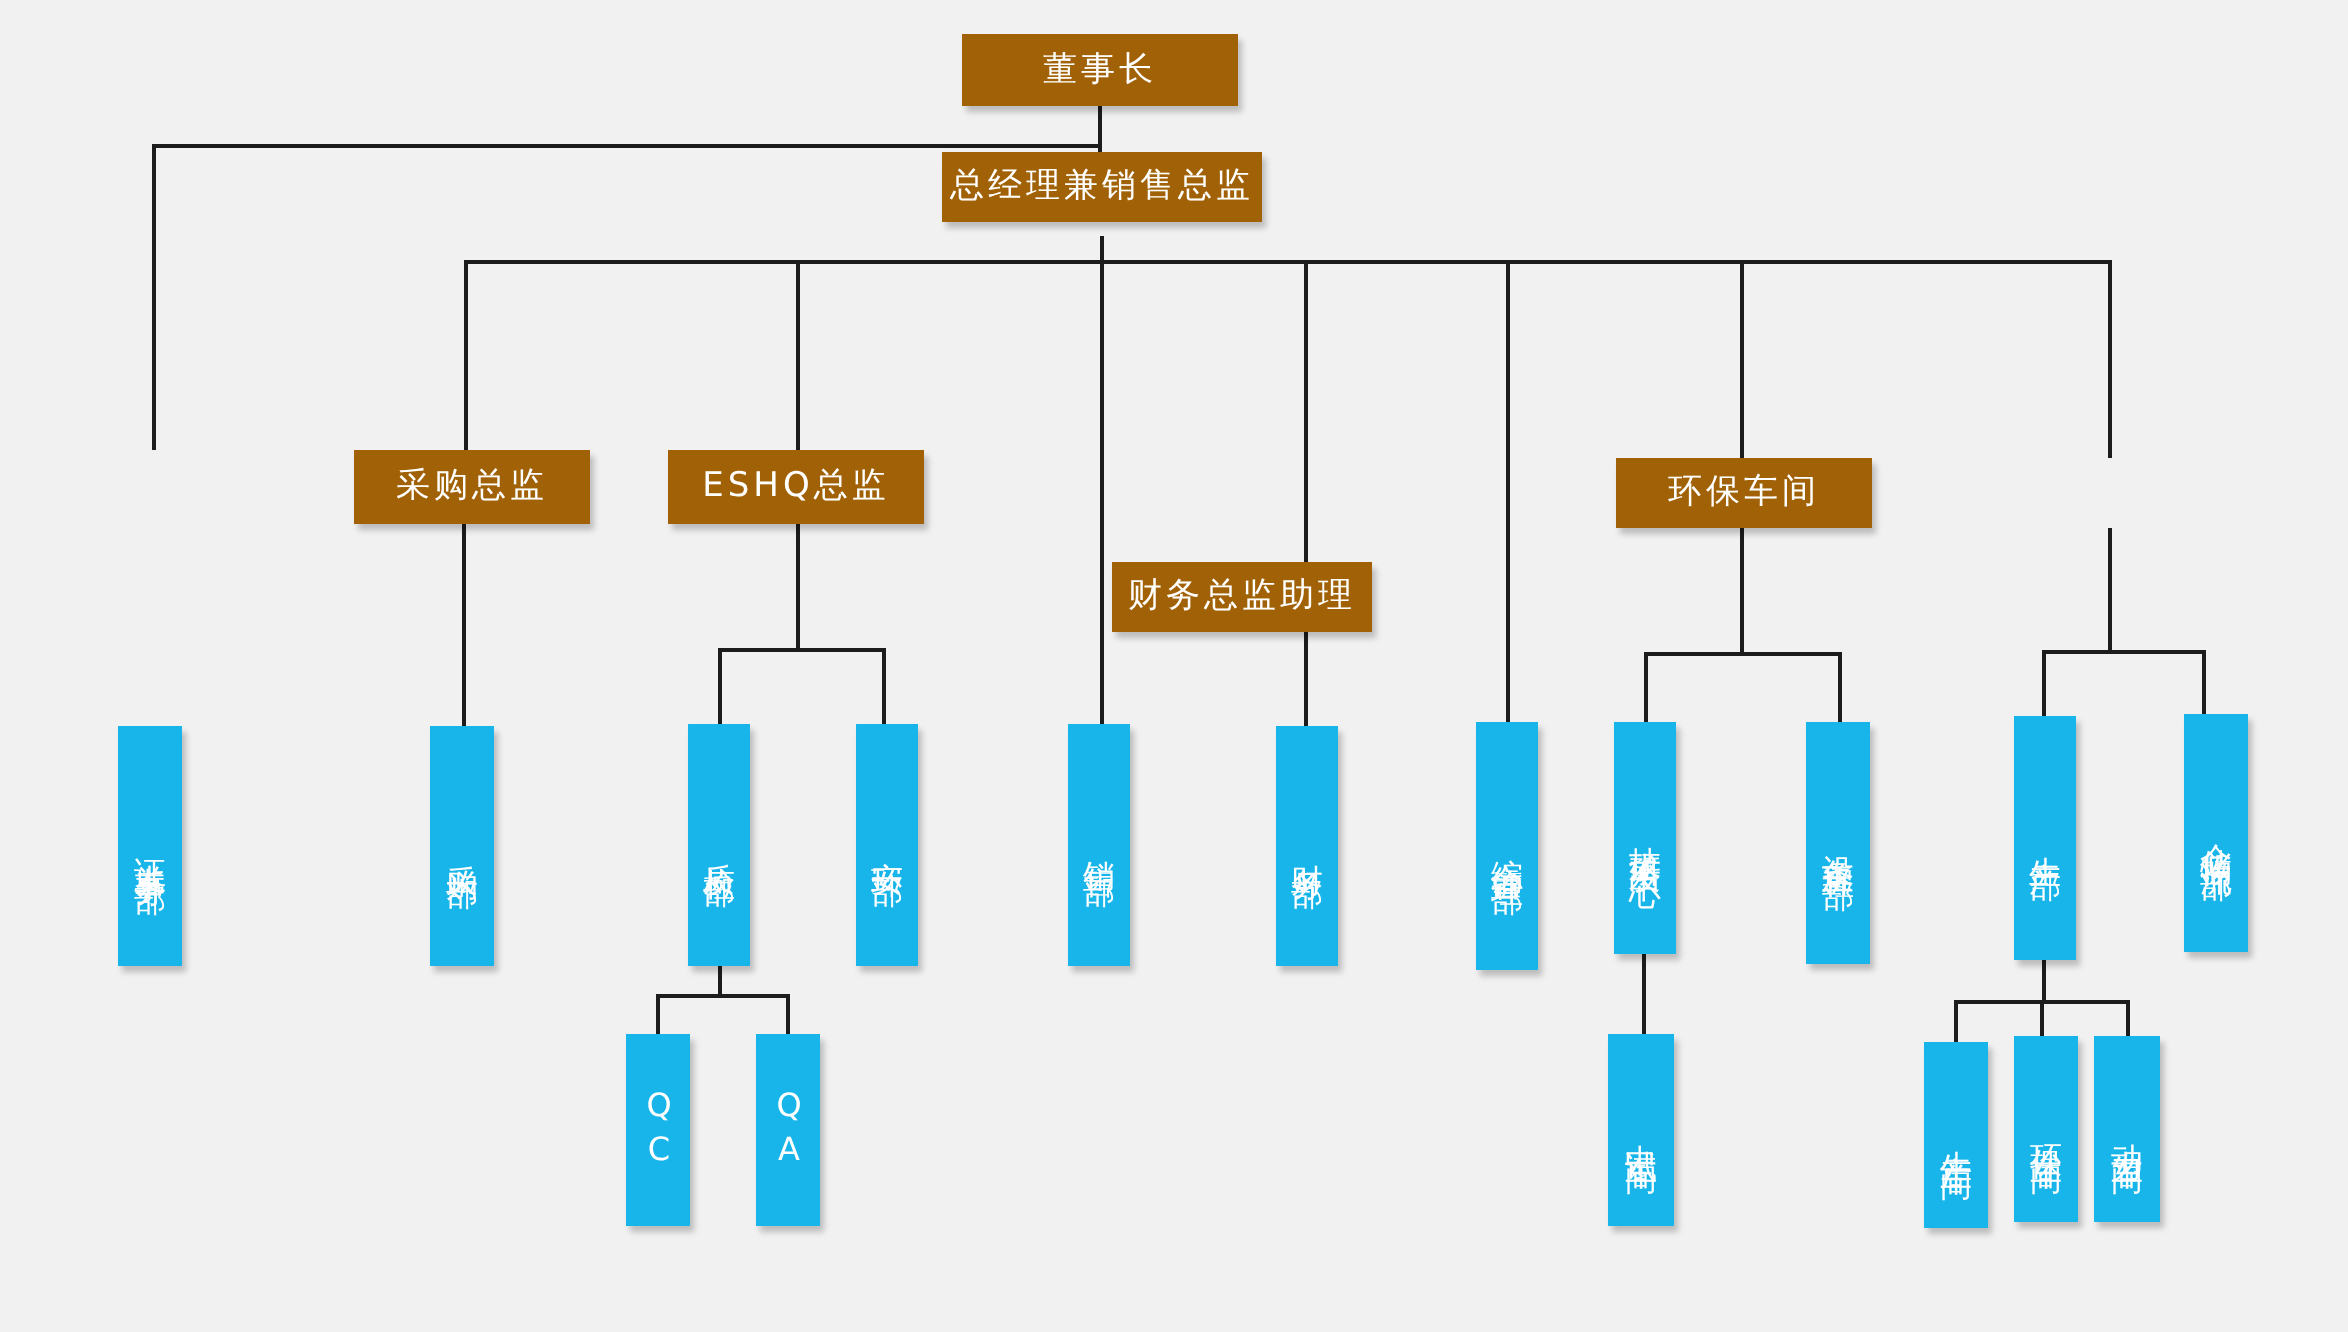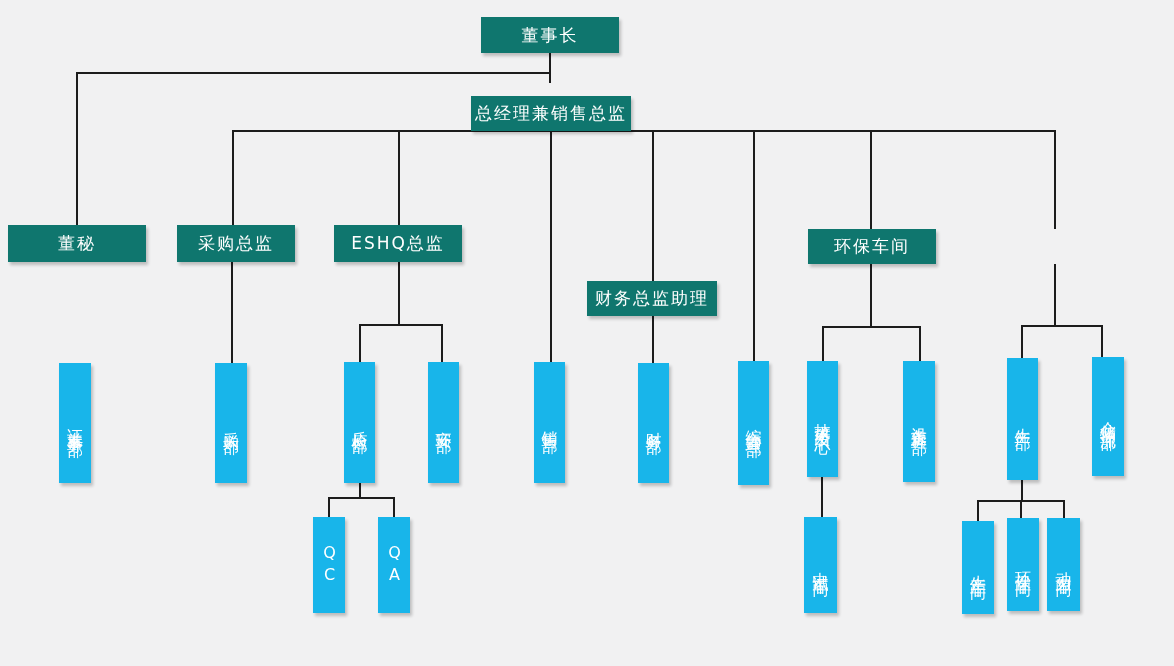--- a/index.html
+++ b/index.html
@@ -12,21 +12,21 @@
     width:1174px;height:666px;
     background:#f1f1f2;
     overflow:hidden;
   }
   .line{position:absolute;background:#1c1c1c;z-index:1;}
   .line.v{width:1.5px;}
   .line.h{height:1.5px;}
   .hbox{
     position:absolute;z-index:2;
     display:flex;align-items:center;justify-content:center;
-    background:#0f766e;color:#ffffff;
+    background:#a16207;color:#ffffff;
     font-size:17px;letter-spacing:2px;line-height:1;
     box-shadow:2px 3px 3px rgba(0,0,0,0.22);
     white-space:nowrap;
     cursor:default;
   }
   .vbox{
     position:absolute;z-index:2;
     display:flex;align-items:center;justify-content:center;
     background:#18b5ea;color:#ffffff;
     writing-mode:vertical-rl;text-orientation:upright;
@@ -69,25 +69,24 @@
   <div class="line v" style="left:328px;top:497px;height:20px"></div>
   <div class="line v" style="left:393px;top:497px;height:20px"></div>
   <div class="line v" style="left:821px;top:477px;height:40px"></div>
   <div class="line v" style="left:1021px;top:480px;height:21px"></div>
   <div class="line h" style="left:977px;top:500px;width:87px"></div>
   <div class="line v" style="left:977px;top:500px;height:21px"></div>
   <div class="line v" style="left:1020px;top:500px;height:18px"></div>
   <div class="line v" style="left:1063px;top:500px;height:18px"></div>
 
   <div class="hbox" style="left:481px;top:17px;width:138px;height:36px">董事长</div>
-  <div class="hbox" style="left:471px;top:96px;width:160px;height:35px">总经理兼销售总监</div>
-  <div class="hbox" style="left:8px;top:225px;width:138px;height:37px">董秘</div>
+  <div class="hbox" style="left:471px;top:76px;width:160px;height:35px">总经理兼销售总监</div>
   <div class="hbox" style="left:177px;top:225px;width:118px;height:37px">采购总监</div>
   <div class="hbox" style="left:334px;top:225px;width:128px;height:37px">ESHQ总监</div>
-  <div class="hbox" style="left:587px;top:281px;width:130px;height:35px">财务总监助理</div>
+  <div class="hbox" style="left:556px;top:281px;width:130px;height:35px">财务总监助理</div>
   <div class="hbox" style="left:808px;top:229px;width:128px;height:35px">环保车间</div>
 
   <div class="vbox" style="left:59px;top:363px;width:32px;height:120px">证券事务部</div>
   <div class="vbox" style="left:215px;top:363px;width:32px;height:120px">采购部</div>
   <div class="vbox" style="left:344px;top:362px;width:31px;height:121px">质检部</div>
   <div class="vbox" style="left:428px;top:362px;width:31px;height:121px">安环部</div>
   <div class="vbox" style="left:534px;top:362px;width:31px;height:121px">销售部</div>
   <div class="vbox" style="left:638px;top:363px;width:31px;height:120px">财务部</div>
   <div class="vbox" style="left:738px;top:361px;width:31px;height:124px">综合管理部</div>
   <div class="vbox" style="left:807px;top:361px;width:31px;height:116px">技术研发中心</div>

